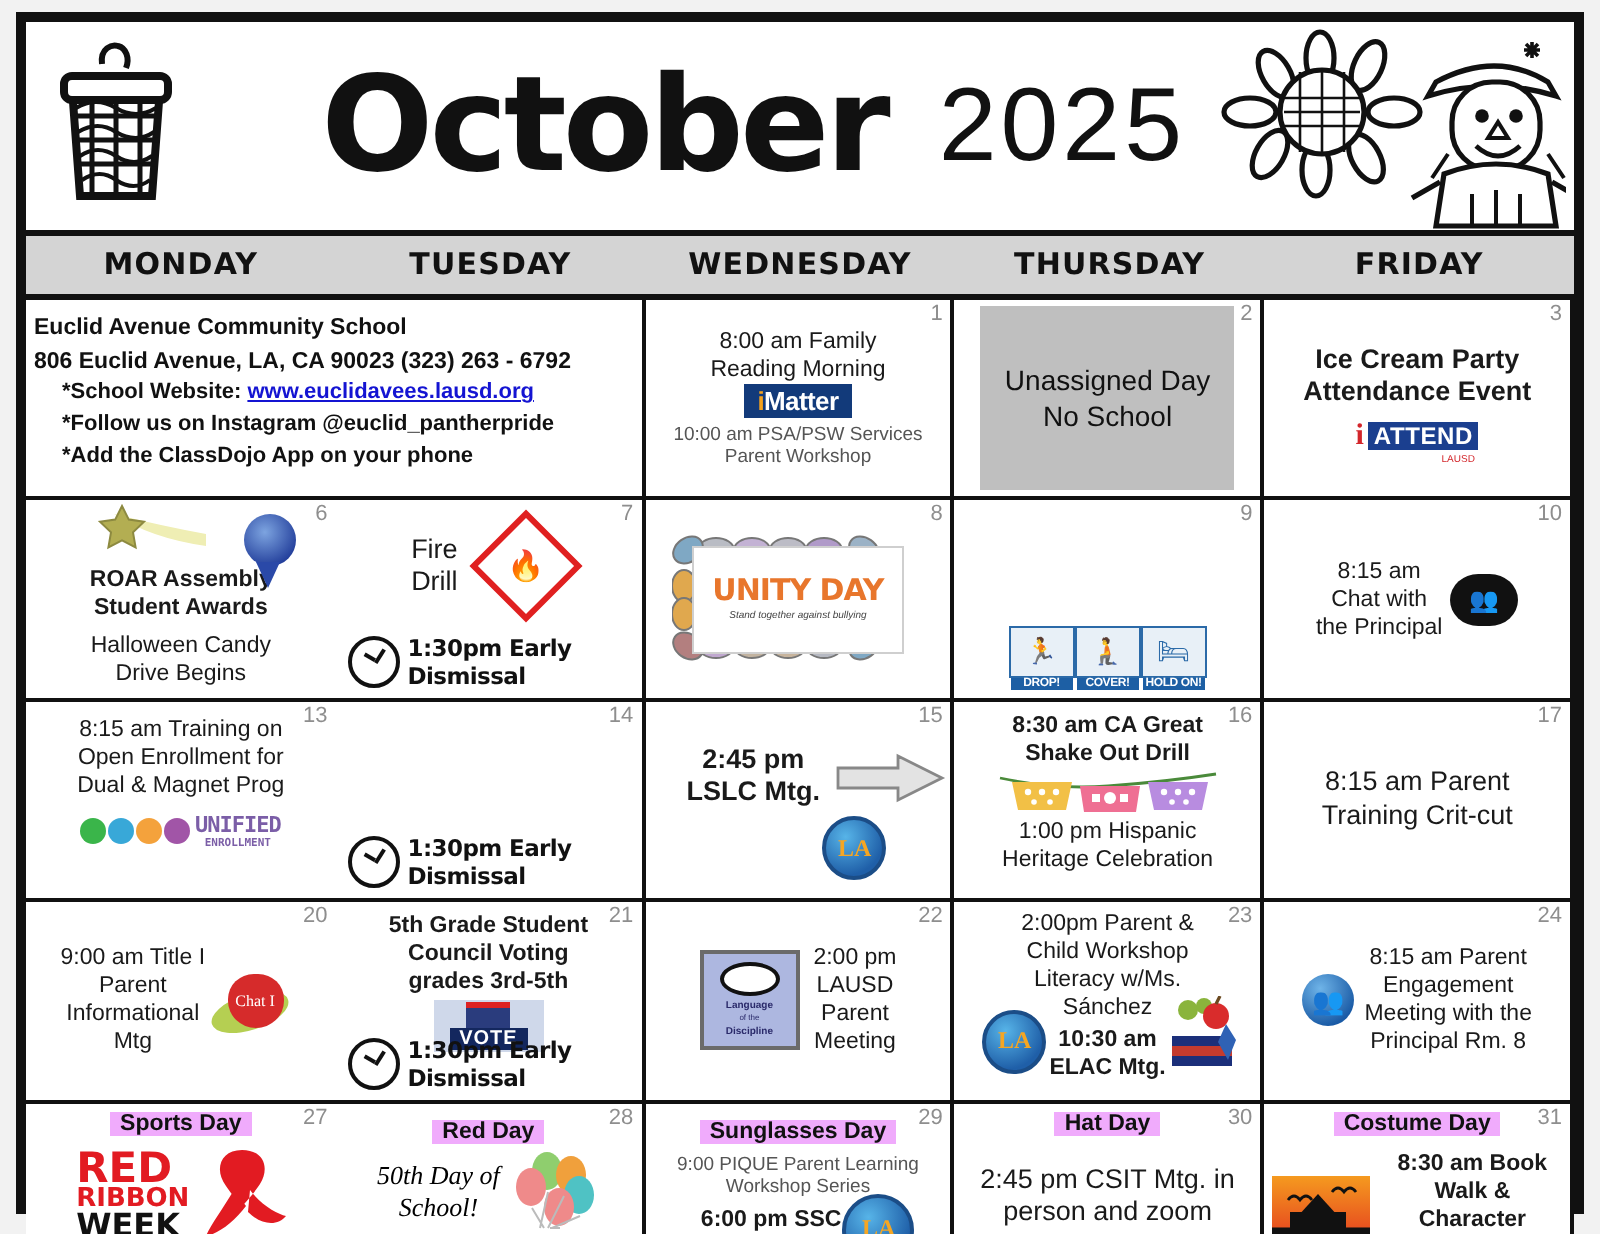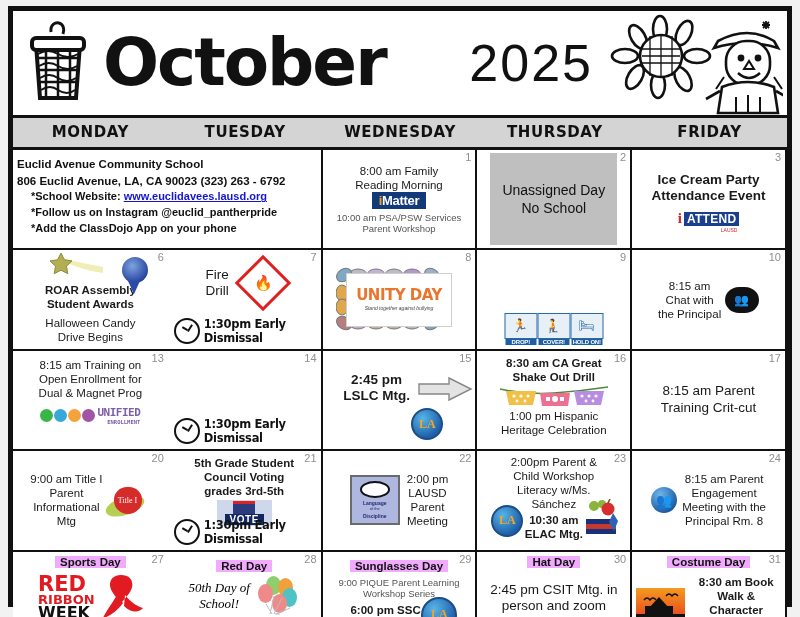--- a/index.html
+++ b/index.html
@@ -5,21 +5,21 @@
   html,body{margin:0;padding:0;background:#ffffff;}
   body{width:800px;height:617px;overflow:hidden;font-family:"Liberation Sans",sans-serif;}
 
   .page{width:800px;height:617px;background:#f2f2f2;position:relative;box-sizing:border-box;padding:6px 8px 8px 8px;}
 
   .calendar{width:784px;height:601px;border:5px solid #111;background:#fff;box-sizing:border-box;display:flex;flex-direction:column;}
 
   
   .banner{height:108px;display:flex;align-items:center;background:#fff;position:relative;border-bottom:3px solid #111;box-sizing:border-box;}
   .banner-basket{width:90px;display:flex;align-items:center;justify-content:center;}
-  .banner-title{flex:1;display:flex;align-items:center;justify-content:space-between;gap:26px;}
+  .banner-title{flex:1;display:flex;align-items:center;justify-content:flex-end;gap:26px;}
   .month-word{font-family:"DejaVu Sans",sans-serif;font-weight:bold;font-size:66px;letter-spacing:-2px;color:#111;line-height:1;}
   .year-word{font-family:"Liberation Sans",sans-serif;font-weight:normal;font-size:52px;color:#111;letter-spacing:2px;line-height:1;}
   .banner-scare{width:190px;display:flex;align-items:center;justify-content:flex-end;padding-right:4px;}
 
   
   .dow-row{display:grid;grid-template-columns:repeat(5,1fr);background:#d4d4d4;border-bottom:3px solid #111;}
   .dow{ text-align:center;font-family:"DejaVu Sans",sans-serif;font-weight:bold;font-size:15px;letter-spacing:.6px;padding:5px 0 6px;color:#111;}
 
   
   .grid{flex:1;display:grid;grid-template-columns:repeat(5,1fr);grid-template-rows:repeat(5,1fr);}
@@ -367,21 +367,21 @@
       <span class="daynum">13</span>
       <div class="cellinner" style="justify-content:flex-start;padding-top:4px">
         <div class="t-main">8:15 am Training on</div>
         <div class="t-main">Open Enrollment for</div>
         <div class="t-main">Dual &amp; Magnet Prog</div>
         <div class="unified" style="margin-top:6px">
           <span class="dot" style="background:#3ab54a"></span>
           <span class="dot" style="background:#38a8d8"></span>
           <span class="dot" style="background:#f4a23c"></span>
           <span class="dot" style="background:#a155a7"></span>
-          <span style="display:inline-block;text-align:right;margin-left:1px">
+          <span style="display:inline-block;text-align:center;margin-left:1px">
             <span class="w1" style="display:block">UNIFIED</span>
             <span class="w2" style="display:block">ENROLLMENT</span>
           </span>
         </div>
       </div>
     </div>
 
     <div class="cell">
       <span class="daynum">14</span>
       <div class="row-abs">
@@ -459,21 +459,21 @@
         <div class="fl" style="gap:2px">
           <div>
             <div class="t-main">9:00 am Title I</div>
             <div class="t-main">Parent</div>
             <div class="t-main">Informational</div>
             <div class="t-main">Mtg</div>
           </div>
           <div class="title1">
             <span class="leaf"></span>
             <span class="apple">
-                  <span class="lbl">Title I</span>
+                  <span class="lbl">Chat I</span>
                 </span>
           </div>
         </div>
       </div>
     </div>
 
     <div class="cell">
       <span class="daynum">21</span>
       <div class="row-abs">
         <div style="text-align:center;padding-top:2px">

